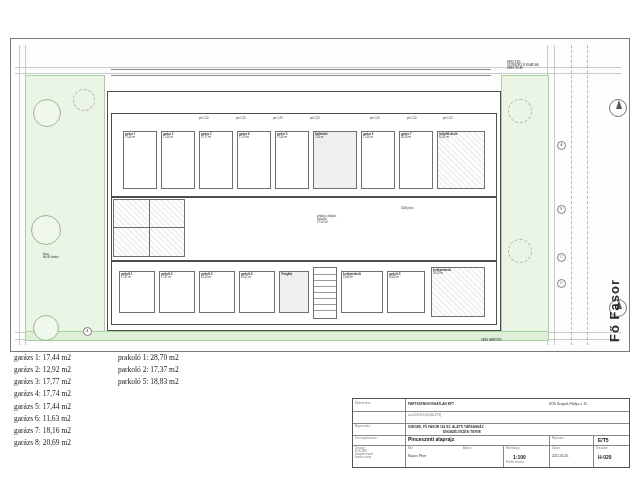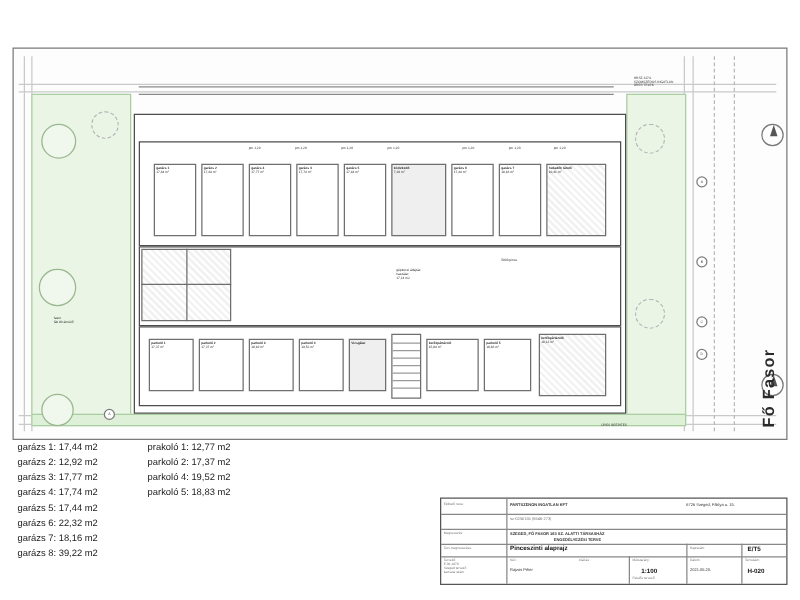--- a/index.html
+++ b/index.html
@@ -70,21 +70,21 @@
     transform:rotate(-90deg);transform-origin:right top;color:#2a2a2a;
   }
 
   
   .north{position:absolute;}
   .north .circ{width:16px;height:16px;border:1px solid #777;border-radius:50%;}
   .north .nd{position:absolute;left:7px;top:1px;width:0;height:0;
     border-left:3px solid transparent;border-right:3px solid transparent;border-bottom:9px solid #555;}
 
   
-  .legend{position:absolute;left:14px;top:352px;font-size:7.5px;line-height:1.62;}
+  .legend{position:absolute;left:14px;top:352px;font-size:7.5px;line-height:1.62;font-family:Liberation Serif, serif;}
   .legend .col{display:inline-block;vertical-align:top;}
   .legend .c1{width:92px;}
   .legend .c2{width:120px;}
 
   
   .titleblock{
     position:absolute;left:352px;top:398px;width:276px;height:68px;
     border:1px solid #555;background:#fff;font-size:3.4px;color:#222;
   }
   .tb-row{position:absolute;left:0;right:0;border-top:1px solid #888;}
@@ -264,28 +264,27 @@
     <div class="road-label">Fő Fasor</div>
   </div>
 
   <div class="legend">
     <div class="col c1">
       <div>garázs 1: 17,44 m2</div>
       <div>garázs 2: 12,92 m2</div>
       <div>garázs 3: 17,77 m2</div>
       <div>garázs 4: 17,74 m2</div>
       <div>garázs 5: 17,44 m2</div>
-      <div>garázs 6: 22,32 m2</div>
+      <div>garázs 6: 11,63 m2</div>
       <div>garázs 7: 18,16 m2</div>
-      <div>garázs 8: 39,22 m2</div>
+      <div>garázs 8: 20,69 m2</div>
     </div>
     <div class="col c2" style="margin-left:10px;">
-      <div>prakoló 1: 12,77 m2</div>
+      <div>prakoló 1: 28,70 m2</div>
       <div>parkoló 2: 17,37 m2</div>
-      <div>parkoló 4: 19,52 m2</div>
       <div>parkoló 5: 18,83 m2</div>
     </div>
   </div>
 
   <div class="titleblock">
     <div class="tb-row" style="top:12px;"></div>
     <div class="tb-row" style="top:24px;"></div>
     <div class="tb-row" style="top:36px;"></div>
     <div class="tb-row" style="top:46px;"></div>
     <div class="tb-col" style="left:52px;top:0;height:46px;"></div>

